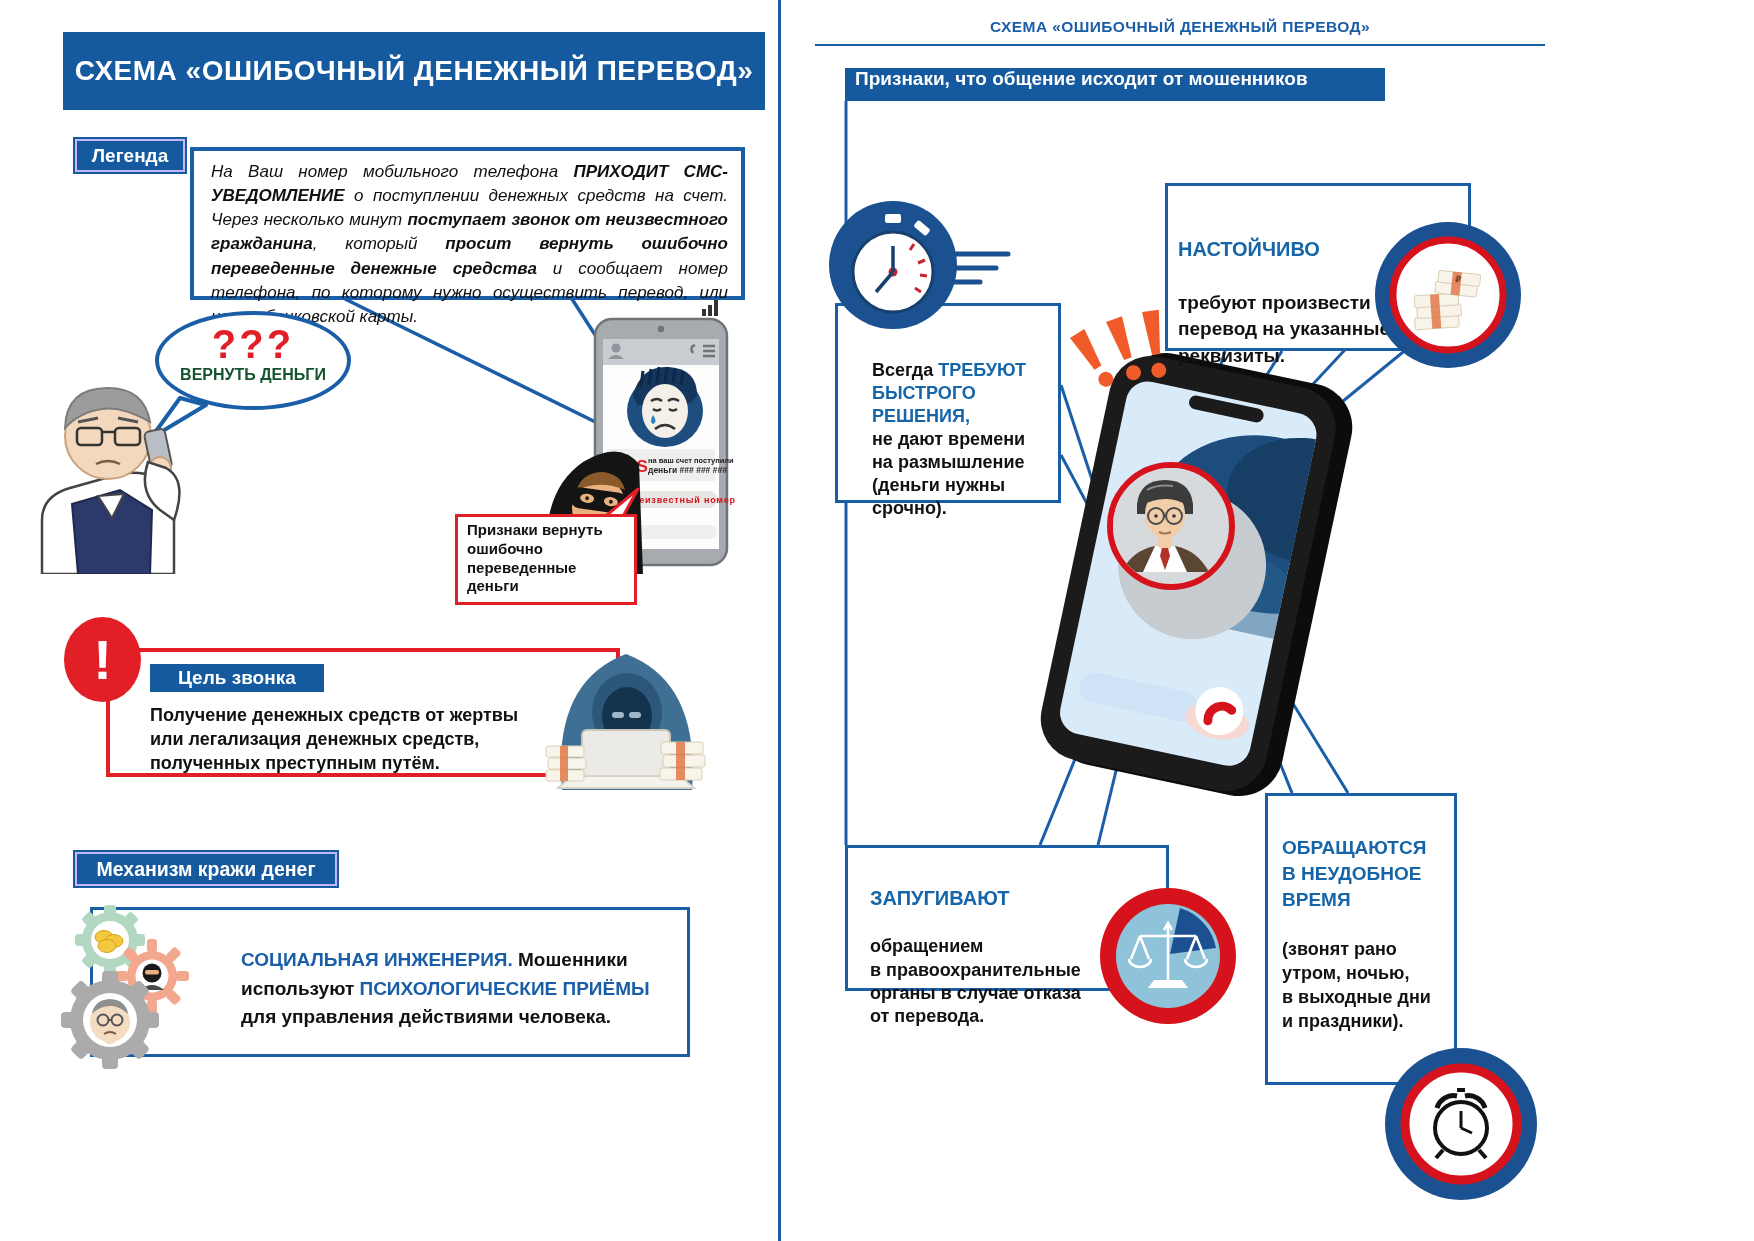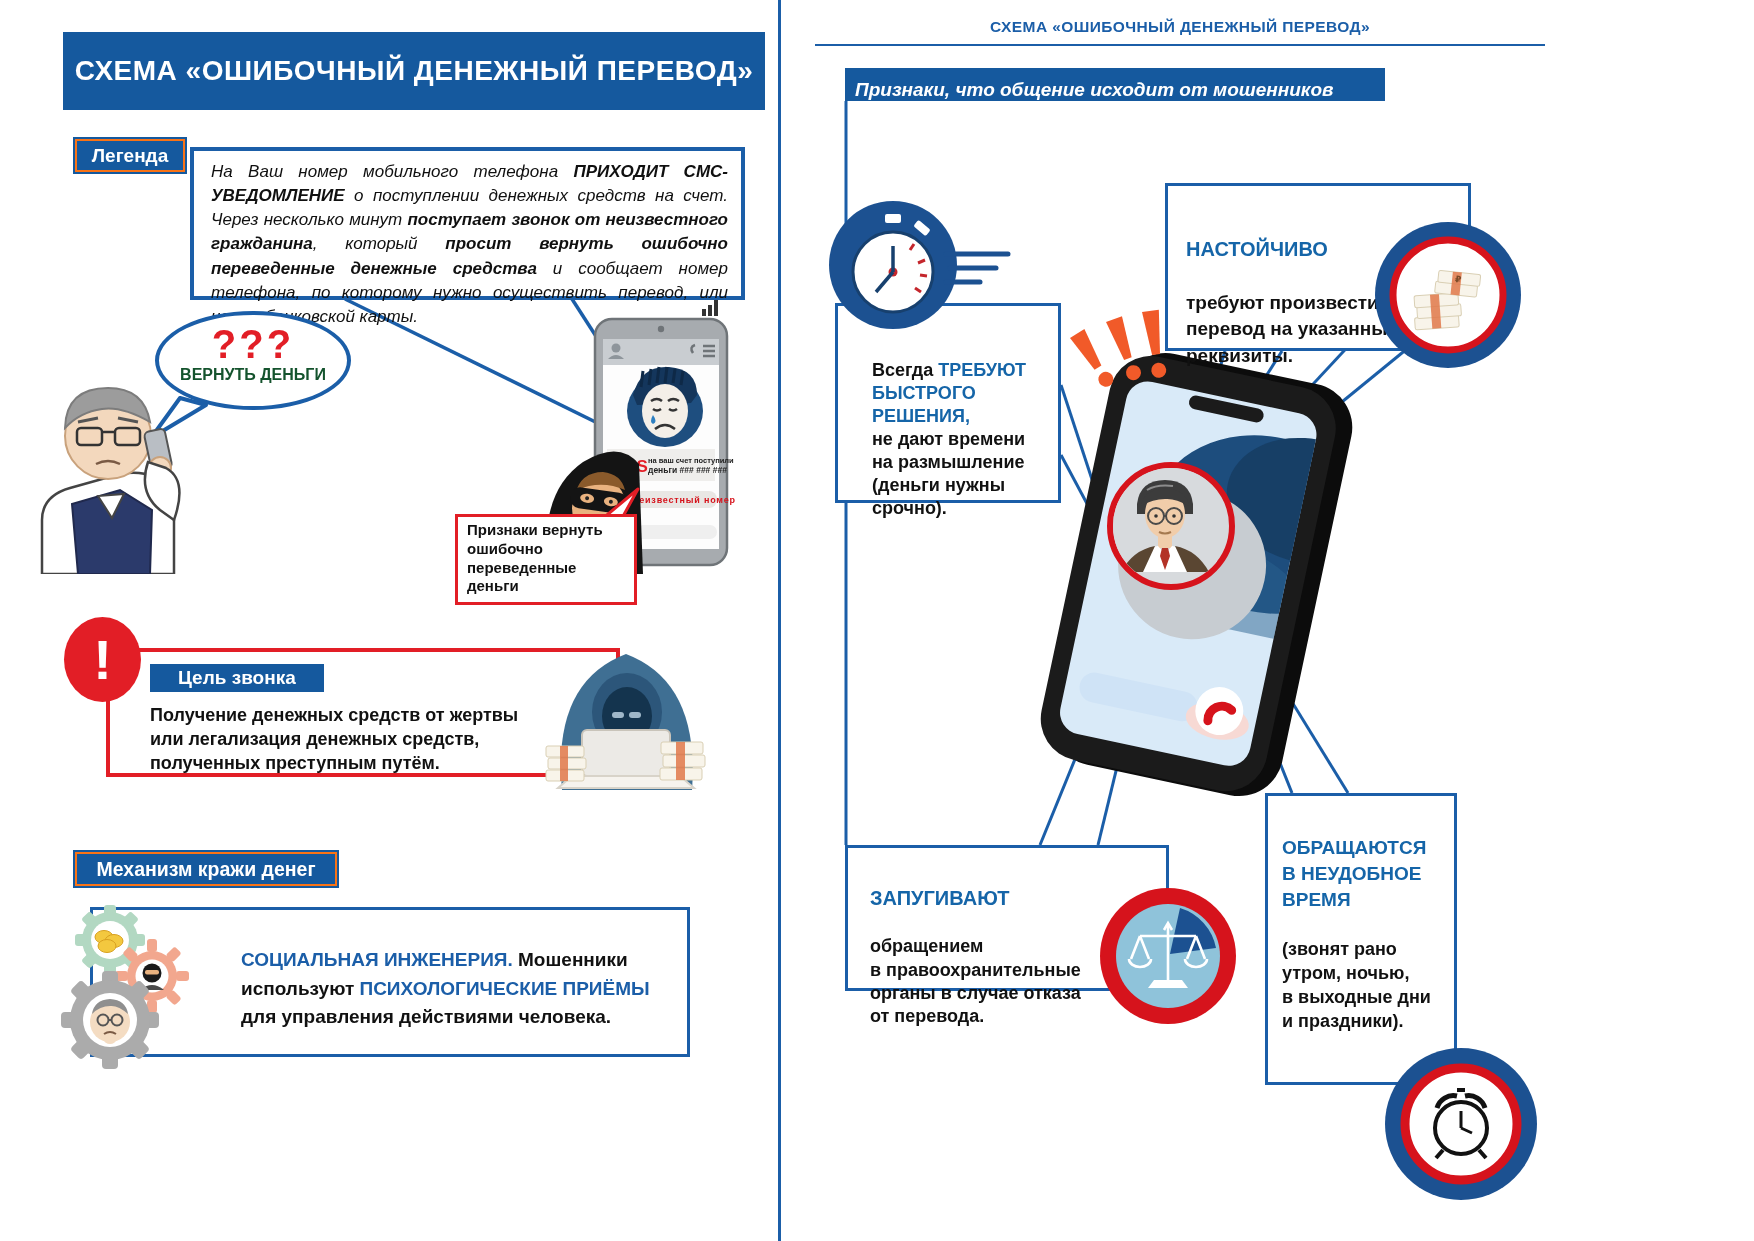--- a/index.html
+++ b/index.html
@@ -3,21 +3,21 @@
 <meta charset="utf-8">
 <style>
   html,body{margin:0;padding:0;background:#fff;}
   body{font-family:"Liberation Sans","DejaVu Sans",sans-serif;}
   #canvas{position:relative;width:1754px;height:1241px;background:#fff;overflow:hidden;}
   .abs{position:absolute;}
   svg{display:block;}
   
   #lp-header{left:63px;top:32px;width:702px;height:78px;background:#15599e;display:flex;align-items:center;justify-content:center;z-index:2;}
   #lp-header span{color:#fff;font-weight:700;font-size:28px;letter-spacing:.5px;}
-  .blue-tag{background:#15599e;color:#fff;font-weight:700;display:flex;align-items:center;justify-content:center;border:2px solid #f97316;outline:2px solid #15599e;box-sizing:border-box;}
+  .blue-tag{background:#15599e;color:#fff;font-weight:700;display:flex;align-items:center;justify-content:center;border:2px solid #c4b5fd;outline:2px solid #15599e;box-sizing:border-box;}
   #lp-legend-label{left:75px;top:139px;width:110px;height:33px;font-size:19px;z-index:4;}
   #lp-legend-box{left:190px;top:147px;width:555px;height:153px;border:4px solid #1b5ea8;background:#fff;box-sizing:border-box;padding:9px 13px 8px 17px;z-index:2;
     font-style:italic;font-size:17px;line-height:1.42;color:#101010;text-align:justify;}
   #lp-legend-box b{font-weight:700;}
   #lp-lines,#rp-lines{left:0;top:0;z-index:1;pointer-events:none;}
   #lp-bubble{left:155px;top:311px;width:196px;height:99px;background:#fff;border:4px solid #1b5ea8;border-radius:50%;box-sizing:border-box;text-align:center;z-index:3;}
   #lp-bubble .q{color:#e21e26;font-weight:800;font-size:40px;line-height:1;margin-top:9px;letter-spacing:3px;}
   #lp-bubble .t{color:#14532d;font-weight:800;font-size:16px;margin-top:2px;}
   #lp-bubble-tail{left:148px;top:396px;z-index:2;}
   #lp-man{left:20px;top:368px;z-index:2;}
@@ -34,26 +34,26 @@
   #lp-mech-label{left:75px;top:852px;width:262px;height:34px;font-size:19.5px;z-index:3;}
   #lp-se-box{left:90px;top:907px;width:600px;height:150px;border:3px solid #1b5ea8;background:#fff;box-sizing:border-box;z-index:2;}
   #lp-se-box .text{position:absolute;left:148px;top:36px;width:430px;font-weight:700;font-size:19px;line-height:1.5;color:#111;}
   #lp-se-box .bl{color:#1b5ea8;}
   #lp-gears{left:48px;top:896px;z-index:3;}
   
   #divider{left:778px;top:0;width:3px;height:1241px;background:#1b5ea8;z-index:5;}
   
   #rp-title{left:815px;top:18px;width:730px;text-align:center;color:#1b5ea8;font-weight:700;font-size:15.5px;letter-spacing:.4px;z-index:2;}
   #rp-rule{left:815px;top:44px;width:730px;height:0;border-top:2px solid #1b5ea8;z-index:2;}
-  #rp-section-bar{left:845px;top:68px;width:540px;height:33px;background:#15599e;display:flex;align-items:flex-end;padding-left:10px;box-sizing:border-box;z-index:2;font-style:italic;}
+  #rp-section-bar{left:845px;top:68px;width:540px;height:33px;background:#15599e;display:flex;align-items:flex-start;padding-left:10px;box-sizing:border-box;z-index:2;}
   #rp-section-bar span{color:#fff;font-weight:700;font-size:19px;}
   .callout{background:#fff;border:3px solid #1b5ea8;box-sizing:border-box;z-index:3;color:#111;font-weight:700;white-space:pre-line;}
   .callout .bl{color:#1565a8;}
   #rp-fast{left:835px;top:303px;width:226px;height:200px;padding:30px 10px 8px 34px;font-size:18px;line-height:1.28;}
-  #rp-persistent{left:1165px;top:183px;width:306px;height:168px;padding:22px 18px;font-size:19px;line-height:1.4;}
+  #rp-persistent{left:1165px;top:183px;width:306px;height:168px;padding:22px 10px;font-size:19px;line-height:1.4;}
   #rp-persistent .bl{font-size:20px;}
   #rp-intimidate{left:845px;top:845px;width:324px;height:146px;padding:14px 12px 10px 22px;font-size:18px;line-height:1.3;}
   #rp-intimidate .bl{font-size:20px;}
   #rp-inconvenient{left:1265px;top:793px;width:192px;height:292px;padding:15px 10px 16px 14px;font-size:18px;line-height:1.35;}
   #rp-inconvenient .bl{font-size:19px;}
   #rp-stopwatch{left:828px;top:200px;z-index:4;}
   #rp-money{left:1375px;top:222px;z-index:4;}
   #rp-excl3{left:1062px;top:304px;z-index:2;}
   #rp-phone{left:985px;top:360px;z-index:1;overflow:visible;}
   #rp-avatar{left:1107px;top:462px;width:116px;height:116px;border:6px solid #d6131c;border-radius:50%;background:#d7dadd;overflow:hidden;z-index:3;}

